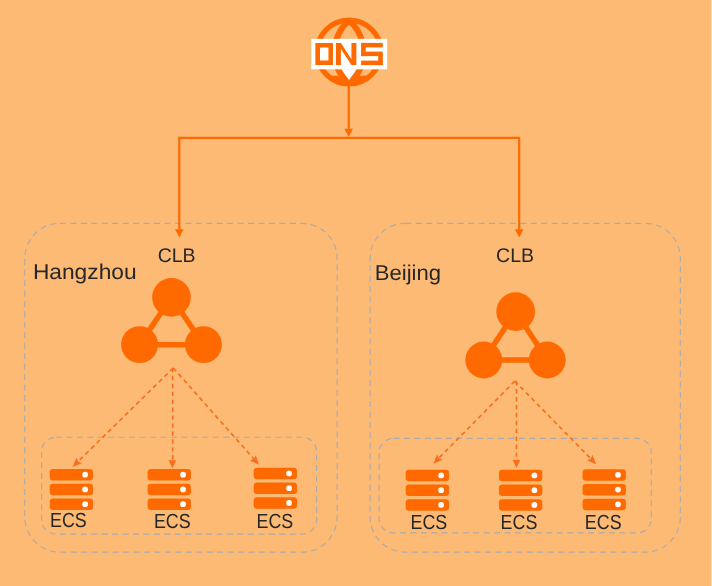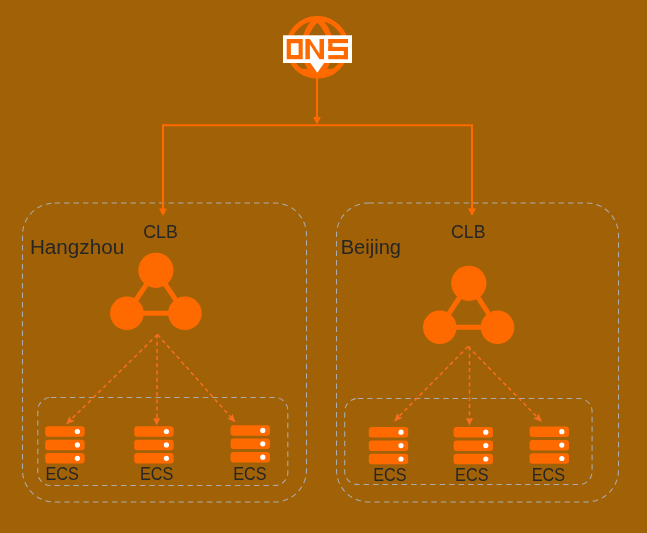--- a/index.html
+++ b/index.html
@@ -1,16 +1,16 @@
 <!DOCTYPE html>
 <html><head>
 <meta charset="utf-8">
 <style>
   html,body{margin:0;padding:0;background:#ffffff;}
-  .wrap{width:647px;height:533px;position:relative;overflow:hidden;background:#a16207;}
+  .wrap{width:647px;height:533px;position:relative;overflow:hidden;background:#fdba74;}
   text{font-family:"Liberation Sans",sans-serif;fill:#262626;}
 </style>
 </head>
 <body>
 <div class="wrap">
 <svg width="647" height="533" viewBox="0 0 647 533" xmlns="http://www.w3.org/2000/svg">
 
   <rect x="22.5" y="203" width="284" height="299" rx="32" fill="none" stroke="#ababab" stroke-width="1.05" stroke-dasharray="5.5 4"></rect>
   <rect x="336.5" y="203" width="282" height="299" rx="32" fill="none" stroke="#ababab" stroke-width="1.05" stroke-dasharray="5.5 4"></rect>
 

